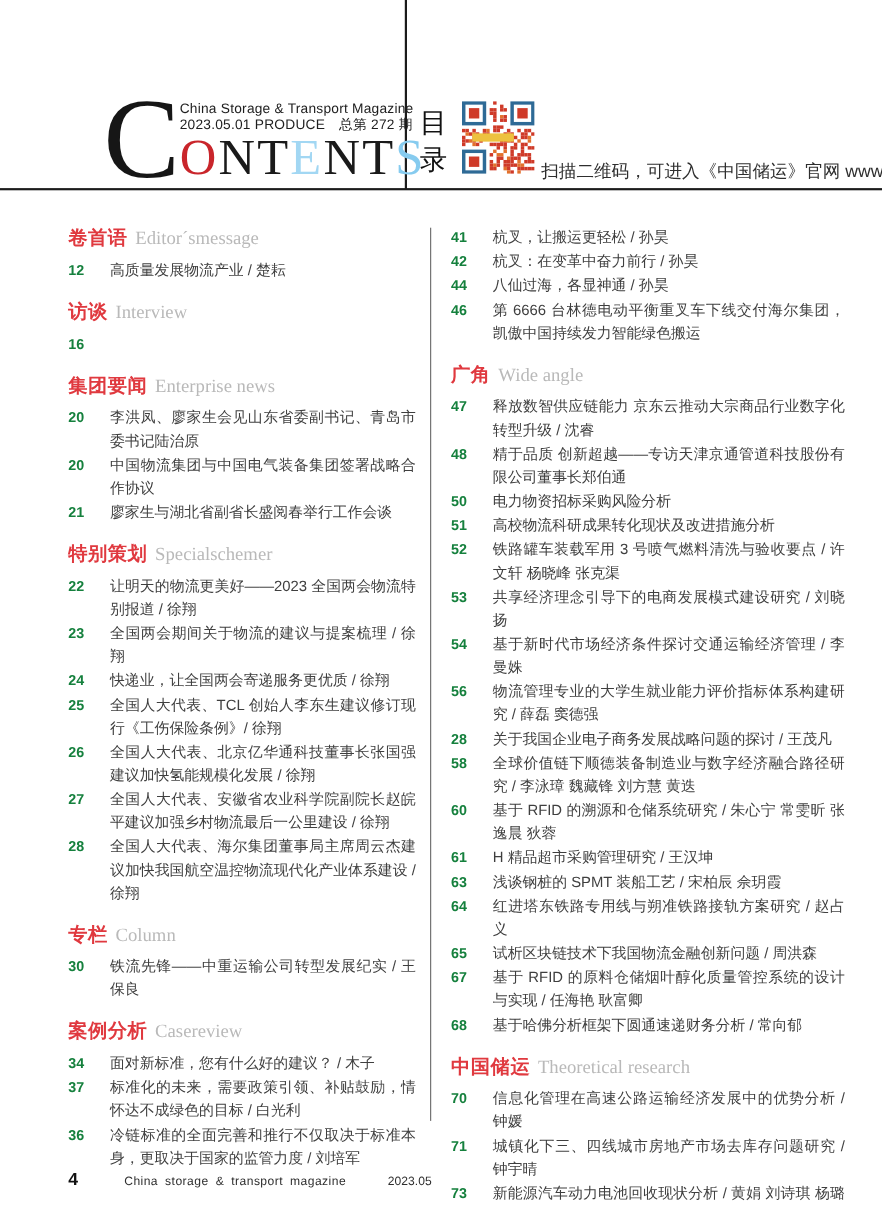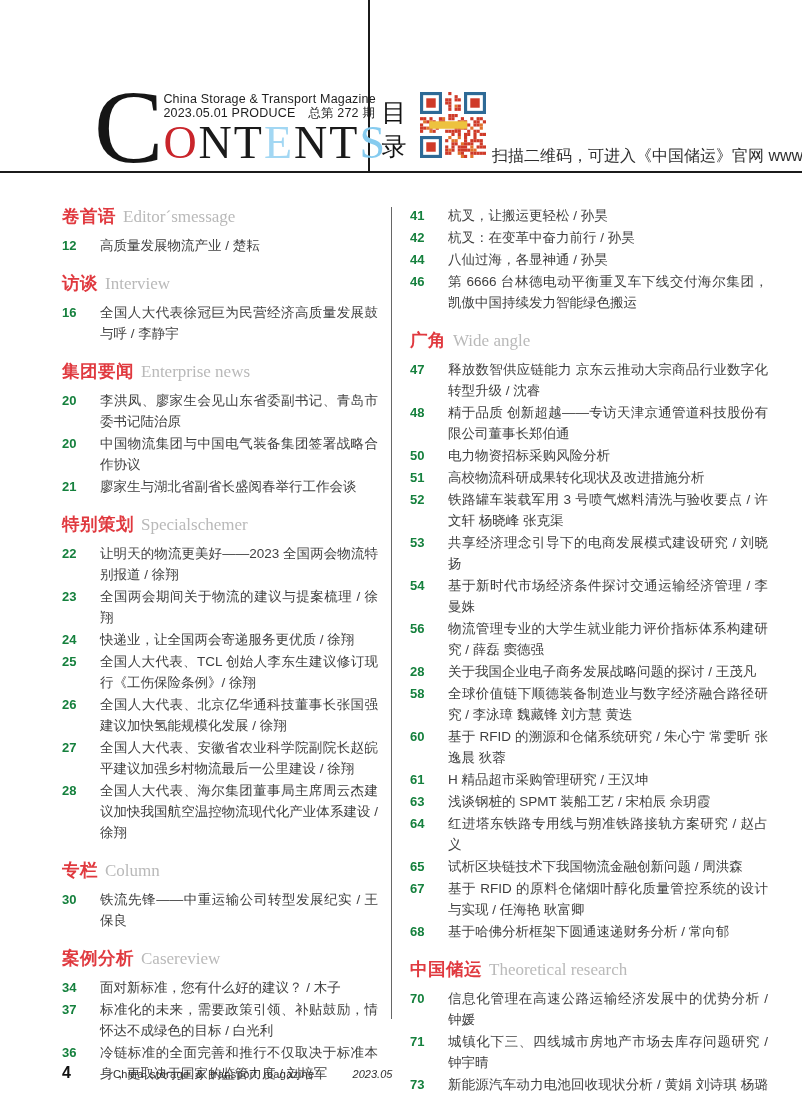--- a/index.html
+++ b/index.html
@@ -44,21 +44,21 @@
   .sec-en{color:#b9b9b9;font-family:"Liberation Serif","DejaVu Serif",serif;
     font-weight:normal;font-size:17px;margin-left:7px;}
   .item{display:flex;font-size:13.5px;line-height:21px;color:#3f3f3f;margin-bottom:1px;}
   .item-no{flex:none;width:38px;font-weight:bold;color:#15803d;font-size:13px;}
   .item-text{flex:1;text-align:justify;}
 
   
   .footer{position:absolute;left:62px;top:1064px;display:flex;align-items:baseline;}
   .footer-no{font-size:16px;font-weight:bold;color:#111;margin-right:42px;}
   .footer-mag{font-size:11px;color:#2e2e2e;letter-spacing:0.4px;word-spacing:3px;margin-right:38px;}
-  .footer-date{font-size:11px;color:#2e2e2e;font-style:italic;}
+  .footer-date{font-size:11px;color:#2e2e2e;}
 </style>
 </head>
 <body>
 
 <div class="page">
 
   <div class="hdr-vdiv"></div>
   <div class="hdr-rule"></div>
 
   <div class="logo">
@@ -229,21 +229,20 @@
           <h2 class="sec-h"><span class="sec-cn">卷首语</span><span class="sec-en">Editor´smessage</span></h2>
           <div class="item">
             <span class="item-no">12</span>
             <span class="item-text">高质量发展物流产业 / 楚耘</span>
           </div>
         </div>
         <div class="section">
           <h2 class="sec-h"><span class="sec-cn">访谈</span><span class="sec-en">Interview</span></h2>
           <div class="item">
             <span class="item-no">16</span>
-            <span class="item-text">全国人大代表徐冠巨为民营经济高质量发展鼓与呼 / 李静宇</span>
           </div>
         </div>
         <div class="section">
           <h2 class="sec-h"><span class="sec-cn">集团要闻</span><span class="sec-en">Enterprise news</span></h2>
           <div class="item">
             <span class="item-no">20</span>
             <span class="item-text">李洪凤、廖家生会见山东省委副书记、青岛市委书记陆治原</span>
           </div>
           <div class="item">
             <span class="item-no">20</span>

